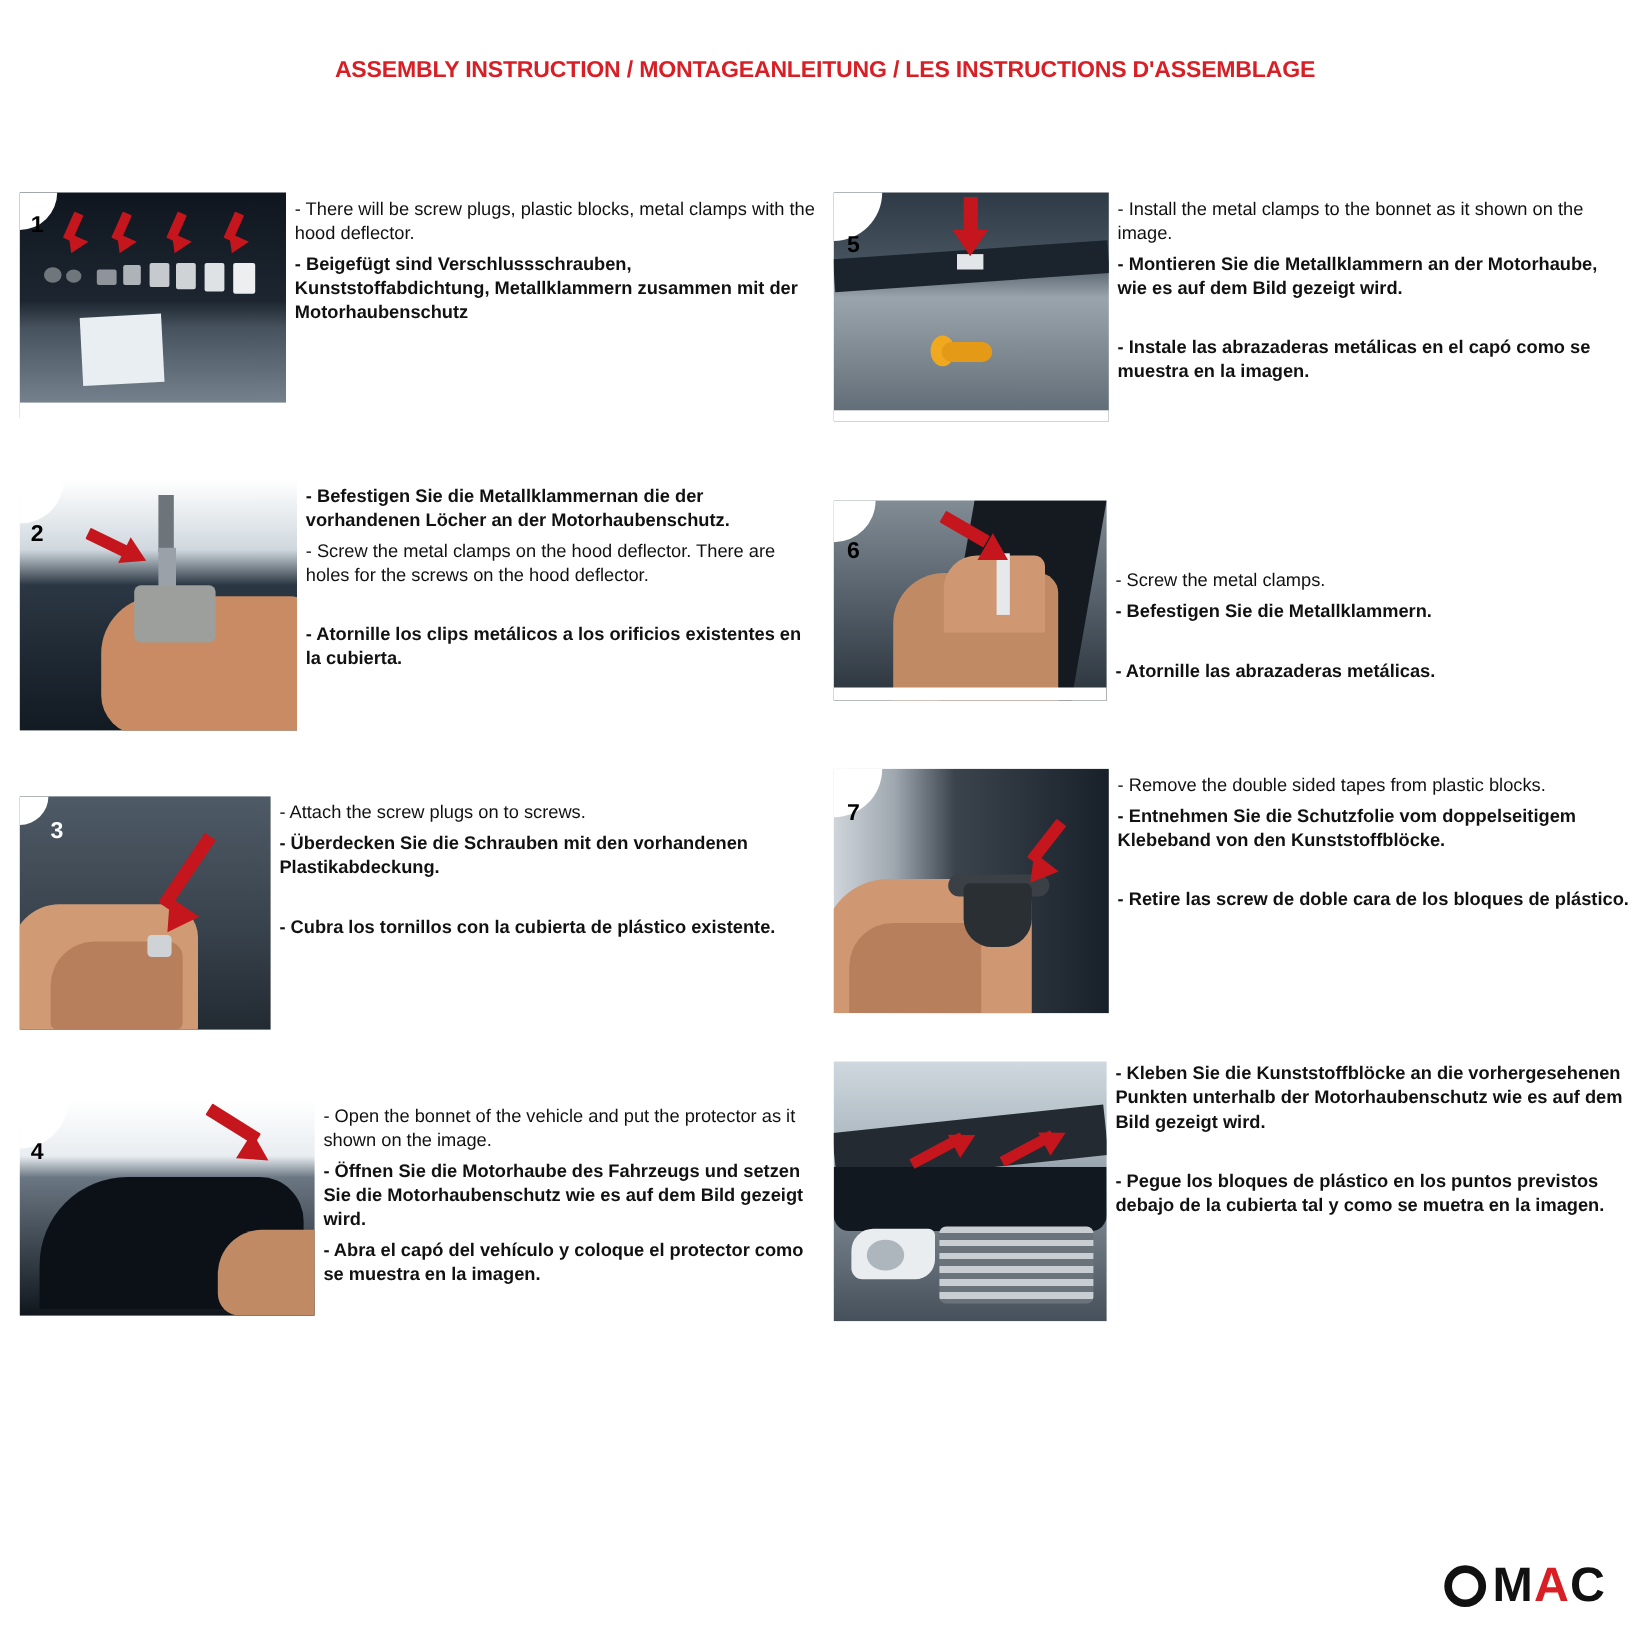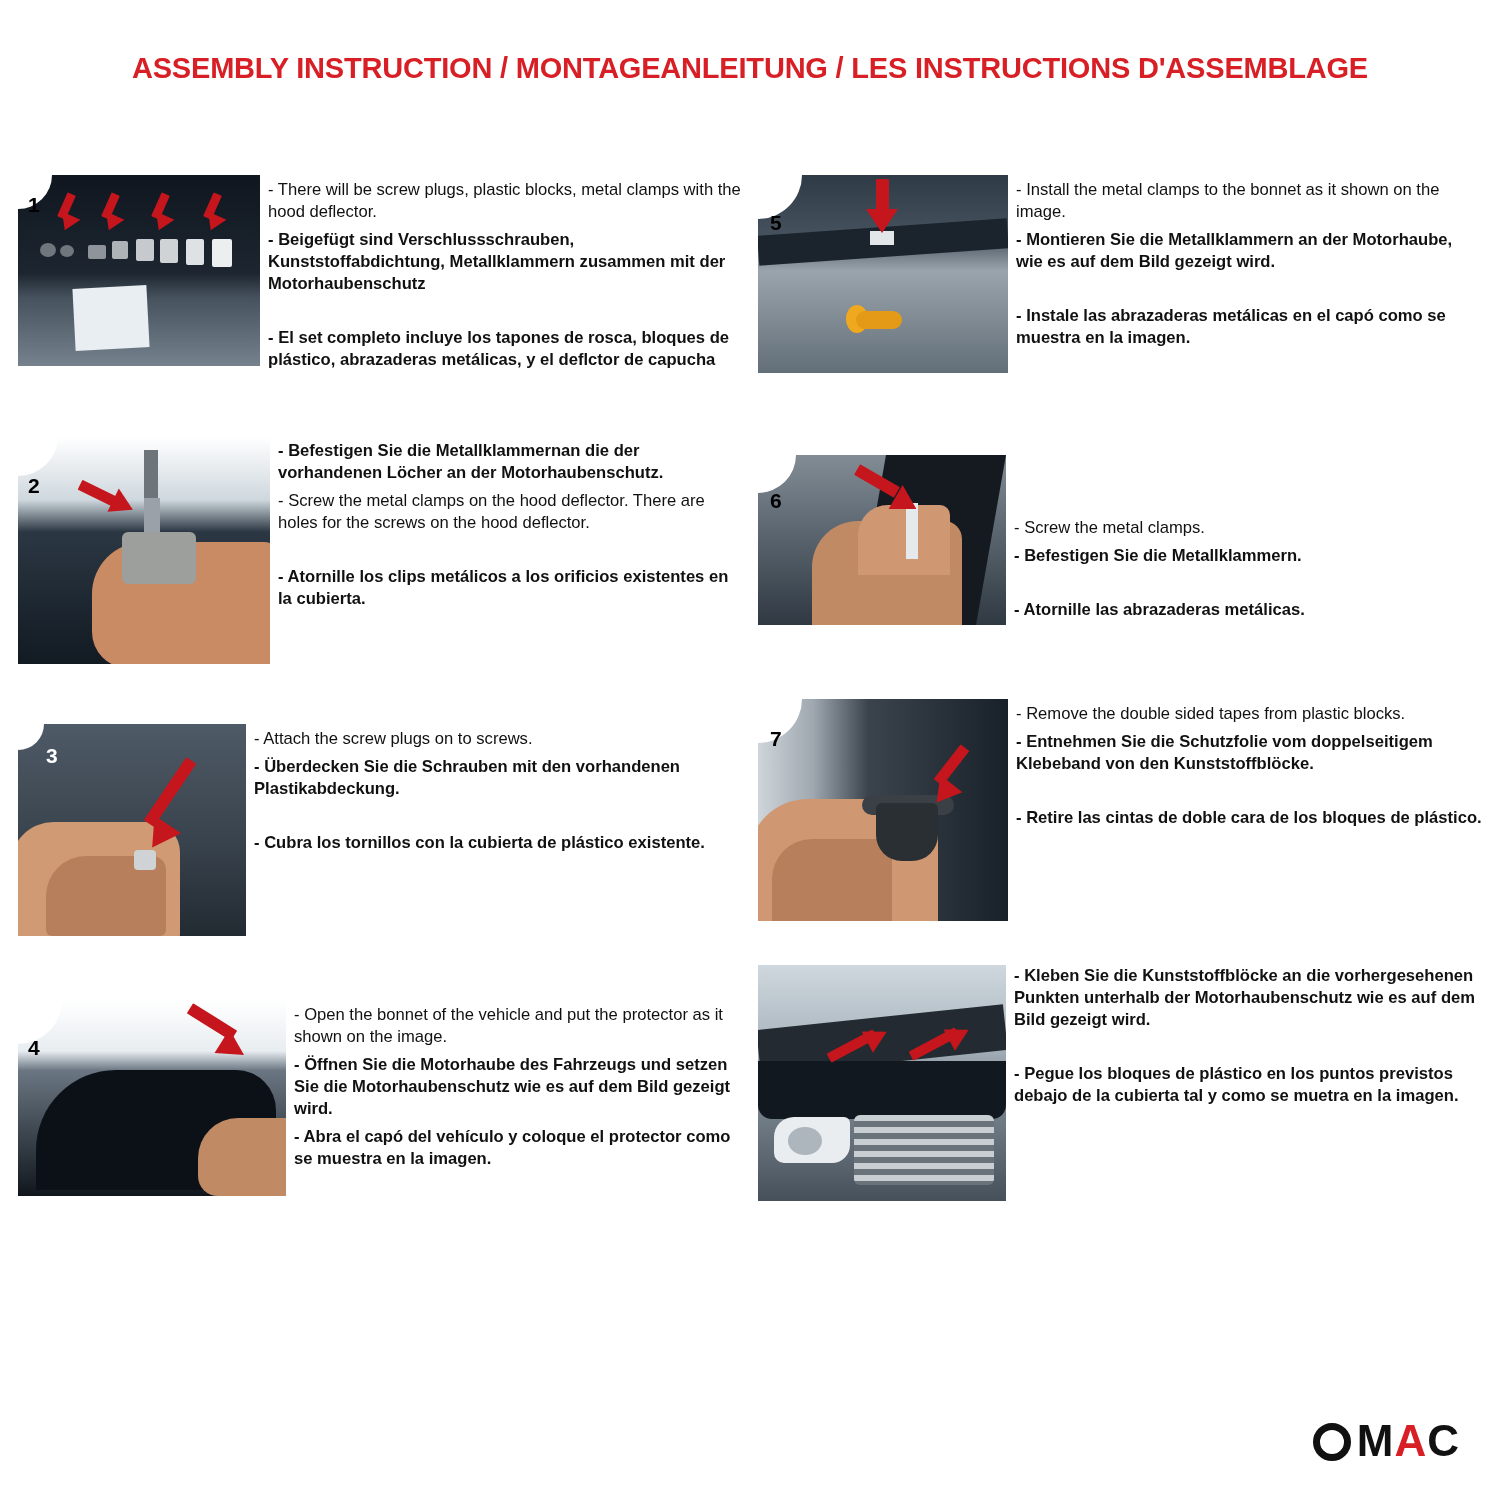--- a/index.html
+++ b/index.html
@@ -20,21 +20,21 @@
     height: 1500px;
     box-sizing: border-box;
     padding: 0;
   }
   .doc-title {
     position: absolute;
     top: 52px;
     left: 0;
     width: 1500px;
     text-align: center;
-    font-size: 29px;
+    font-size: 21px;
     font-weight: bold;
     color: #d81f26;
     letter-spacing: -0.2px;
     white-space: nowrap;
   }
 
   .columns {
     position: absolute;
     top: 175px;
     left: 0;
@@ -221,21 +221,20 @@
             <div class="head" style="left:6px;top:22px;border-left:10px solid transparent;border-right:10px solid transparent;border-top:16px solid #c4161c;transform:rotate(24deg);"></div>
           </div>
           <div class="arrow" style="left:180px;top:18px;width:34px;height:40px;">
             <div class="shaft" style="left:10px;top:0;width:9px;height:26px;transform:rotate(24deg);"></div>
             <div class="head" style="left:6px;top:22px;border-left:10px solid transparent;border-right:10px solid transparent;border-top:16px solid #c4161c;transform:rotate(24deg);"></div>
           </div>
         </div>
         <div class="text">
           <p class="line en">- There will be screw plugs, plastic blocks, metal clamps with the hood deflector.</p>
           <p class="line de">- Beigefügt sind Verschlussschrauben, Kunststoffabdichtung, Metallklammern zusammen mit der Motorhaubenschutz</p>
-          <p class="line es">- El set completo incluye los tapones de rosca, bloques de plástico, abrazaderas metálicas, y el deflctor de capucha</p>
         </div>
       </div>
 
       <div class="step" style="margin-top:56px;">
         <div class="photo p2">
           <div class="corner" style="left:0;top:0;width:40px;height:40px;border-radius:0 0 40px 0;"></div>
           <div class="badge" style="left:10px;top:38px;">2</div>
           <div class="bar"></div>
           <div class="clip"></div>
           <div class="hand"></div>
@@ -344,21 +343,21 @@
           <div class="blocktop"></div>
           <div class="block"></div>
           <div class="arrow" style="left:158px;top:44px;width:72px;height:70px;">
             <div class="shaft" style="left:30px;top:0;width:11px;height:44px;transform:rotate(38deg);"></div>
             <div class="head" style="left:14px;top:38px;border-left:14px solid transparent;border-right:14px solid transparent;border-top:24px solid #c4161c;transform:rotate(38deg);"></div>
           </div>
         </div>
         <div class="text">
           <p class="line en">- Remove the double sided tapes from plastic blocks.</p>
           <p class="line de">- Entnehmen Sie die Schutzfolie vom doppelseitigem Klebeband von den Kunststoffblöcke.</p>
-          <p class="line es">- Retire las cintas de doble cara de los bloques de plástico.</p>
+          <p class="line es">- Retire las screw de doble cara de los bloques de plástico.</p>
         </div>
       </div>
 
       <div class="step" style="margin-top:44px;">
         <div class="photo p8">
           <div class="hoodtop"></div>
           <div class="defl"></div>
           <div class="grille"></div>
           <div class="lamp"></div>
           <div class="lamp2"></div>

